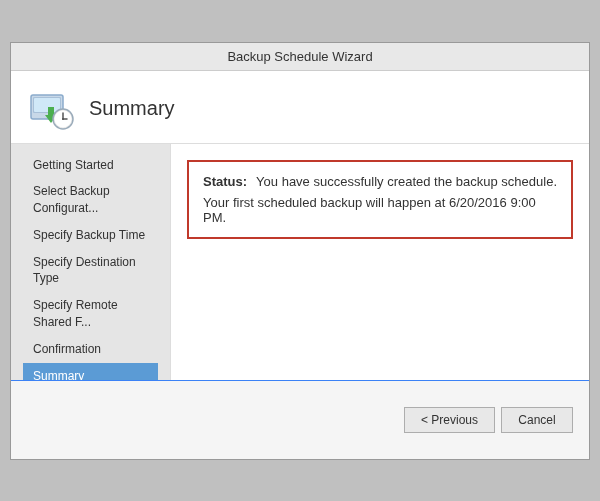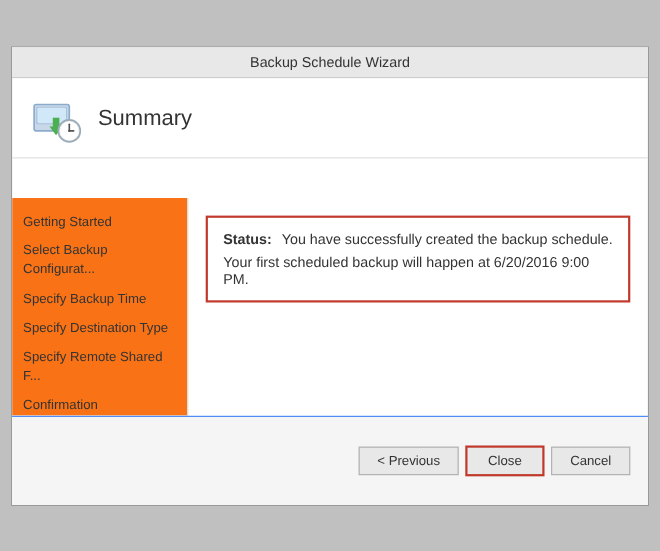--- a/index.html
+++ b/index.html
@@ -29,21 +29,20 @@
       font-weight: normal;
       color: #333;
       text-align: center;
       flex-shrink: 0;
     }
     .content-area {
       display: flex;
       flex-direction: column;
       flex: 1;
       overflow: hidden;
-      gap: 36px;
     }
     .header-section {
       display: flex;
       align-items: center;
       padding: 14px 16px 10px 16px;
       border-bottom: 1px solid #ddd;
       flex-shrink: 0;
     }
     .header-icon {
       width: 48px;
@@ -59,23 +58,23 @@
       font-weight: 300;
       color: #333;
     }
     .main-section {
       display: flex;
       flex: 1;
       overflow: hidden;
     }
     .sidebar {
       width: 160px;
-      background: #f97316;
+      background: #e5e5e5;
       border-right: 1px solid #ddd;
-      padding: 8px 0;
+      padding: 8px 12px;
       flex-shrink: 0;
     }
     .sidebar-item {
       padding: 5px 10px;
       font-size: 12px;
       color: #333;
       cursor: pointer;
       line-height: 1.4;
     }
     .sidebar-item.active {
@@ -211,16 +210,15 @@
           <div class="status-row">
             <span class="status-subtext">Your first scheduled backup will happen at 6/20/2016 9:00 PM.</span>
           </div>
         </div>
       </div>
     </div>
   </div>
 
   <div class="footer">
     <button class="btn">&lt; Previous</button>
-    <button class="btn btn-close">Close</button>
     <button class="btn">Cancel</button>
   </div>
 </div>
 
 </body></html>

